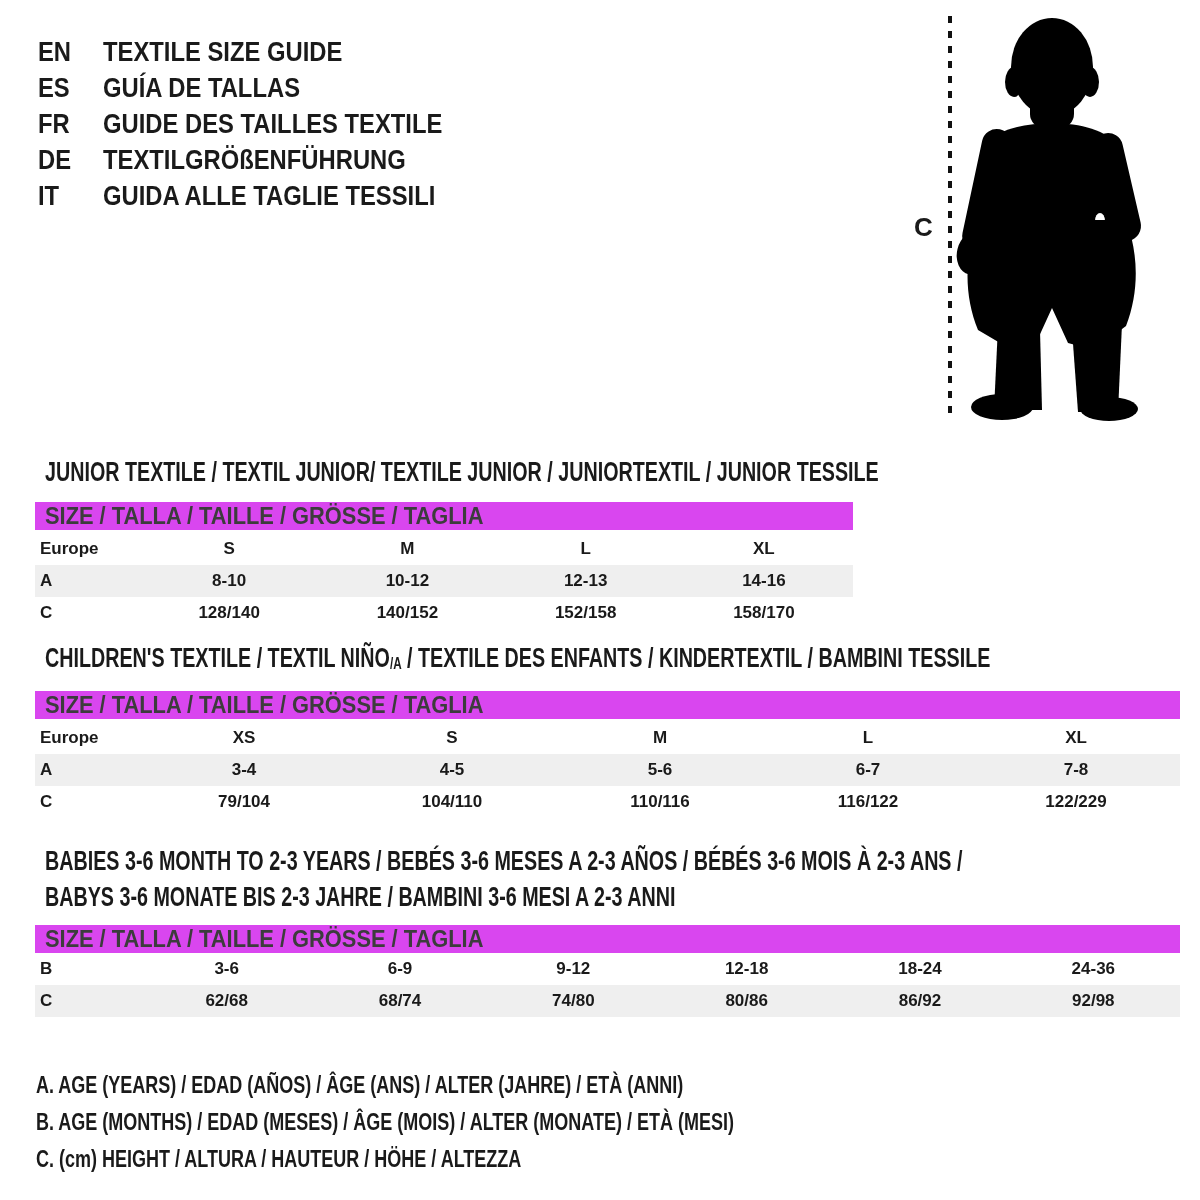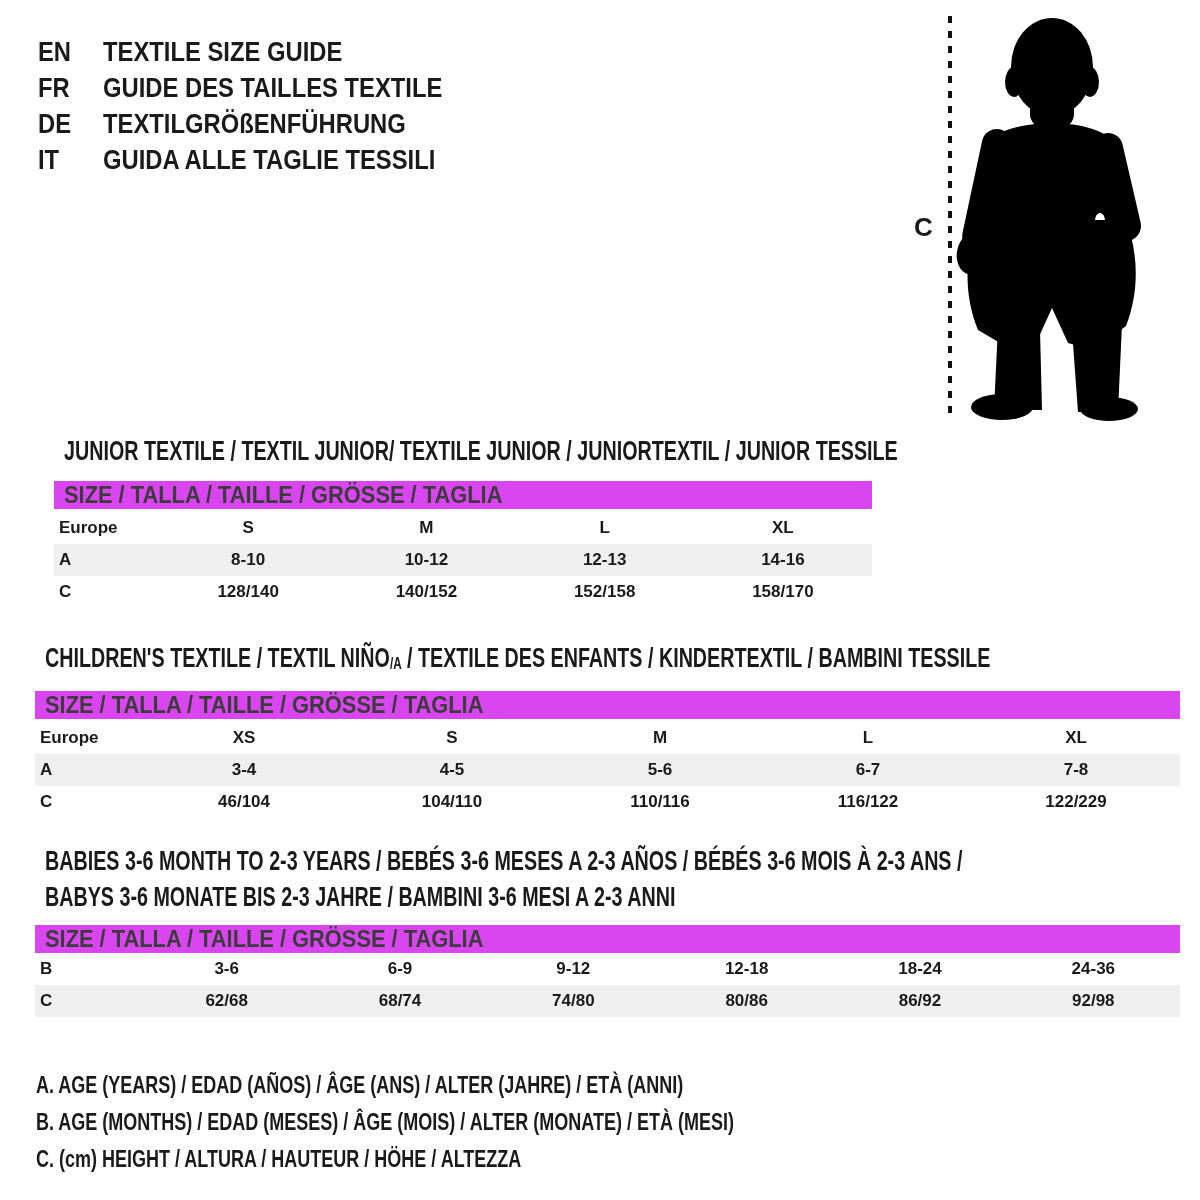--- a/index.html
+++ b/index.html
@@ -25,40 +25,44 @@
   .sec-title{position:absolute;left:10px;top:0;font-size:27px;--sx:.73;line-height:36px;}
   .ttl-sub{font-size:16px;vertical-align:-2px;}
   .band{position:absolute;left:0;width:100%;height:28px;background:#d946ef;line-height:28px;}
   .band-text{margin-left:10px;font-size:24px;--sx:.91;color:#3c3c3c;}
   .rows{position:absolute;left:0;width:100%;}
   .row{display:flex;height:32px;align-items:center;font-size:17px;}
   .row.striped{background:#efefef;}
   .row-label{width:105px;padding-left:5px;box-sizing:border-box;}
   .cell{flex:1;text-align:center;}
 
-  .s0{top:433px;left:35px;width:818px;height:180px;margin-left:19px;}
+  .s0{top:454px;left:35px;width:818px;height:180px;}
   .s0 .band{top:48px}  .s0 .rows{top:79px}
   .s1{top:640px;left:35px;width:1145px;height:185px;}
   .s1 .band{top:51px}  .s1 .rows{top:82px}
   .s2{top:843px;left:35px;width:1145px;height:180px;}
   .s2 .band{top:82px}  .s2 .rows{top:110px}
 
   
   .legend{position:absolute;left:36px;top:1066px;}
   .legend-line{display:block;height:37px;line-height:37px;font-size:24px;transform:scaleX(.75);transform-origin:left center;white-space:nowrap;}
 </style>
 </head>
 <body>
 
 <div class="page">
 
   <div class="lang-block" id="langs">
       <div class="lang-row">
         <span class="lang-code cond">EN</span>
         <span class="lang-title cond">TEXTILE SIZE GUIDE</span>
+      </div>
+      <div class="lang-row">
+        <span class="lang-code cond">ES</span>
+        <span class="lang-title cond">GUÍA DE TALLAS</span>
       </div>
       <div class="lang-row">
         <span class="lang-code cond">FR</span>
         <span class="lang-title cond">GUIDE DES TAILLES TEXTILE</span>
       </div>
       <div class="lang-row">
         <span class="lang-code cond">DE</span>
         <span class="lang-title cond">TEXTILGRÖßENFÜHRUNG</span>
       </div>
       <div class="lang-row">
@@ -132,21 +136,21 @@
           <div class="row striped">
             <div class="row-label">A</div>
             <div class="cell">3-4</div>
             <div class="cell">4-5</div>
             <div class="cell">5-6</div>
             <div class="cell">6-7</div>
             <div class="cell">7-8</div>
           </div>
           <div class="row">
             <div class="row-label">C</div>
-            <div class="cell">46/104</div>
+            <div class="cell">79/104</div>
             <div class="cell">104/110</div>
             <div class="cell">110/116</div>
             <div class="cell">116/122</div>
             <div class="cell">122/229</div>
           </div>
         </div>
       </div>
       <div class="section s2">
         <div class="sec-title cond">
           <div>BABIES 3-6 MONTH TO 2-3 YEARS / BEBÉS 3-6 MESES A 2-3 AÑOS / BÉBÉS 3-6 MOIS À 2-3 ANS /</div>

